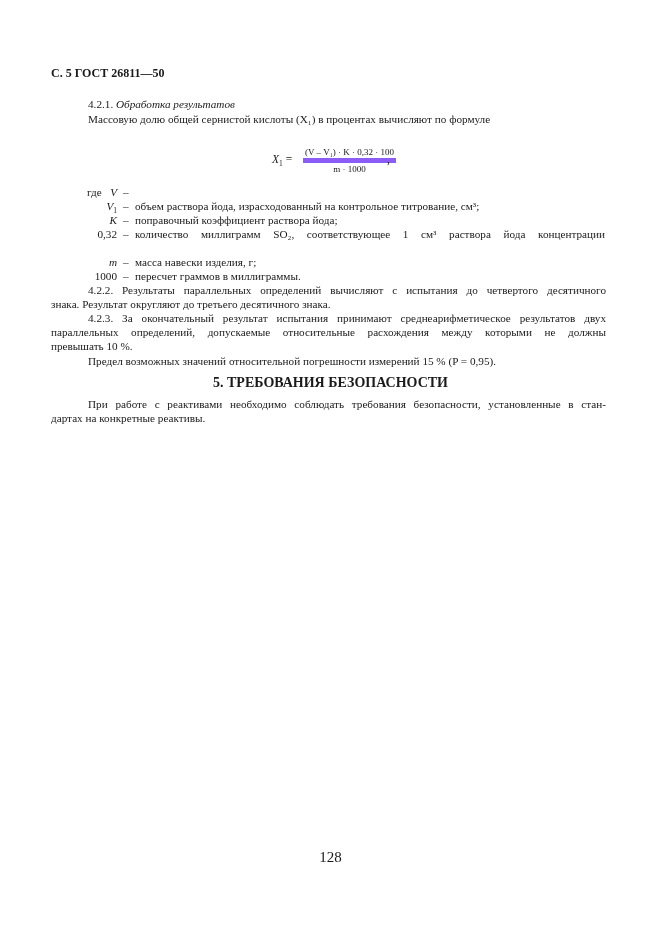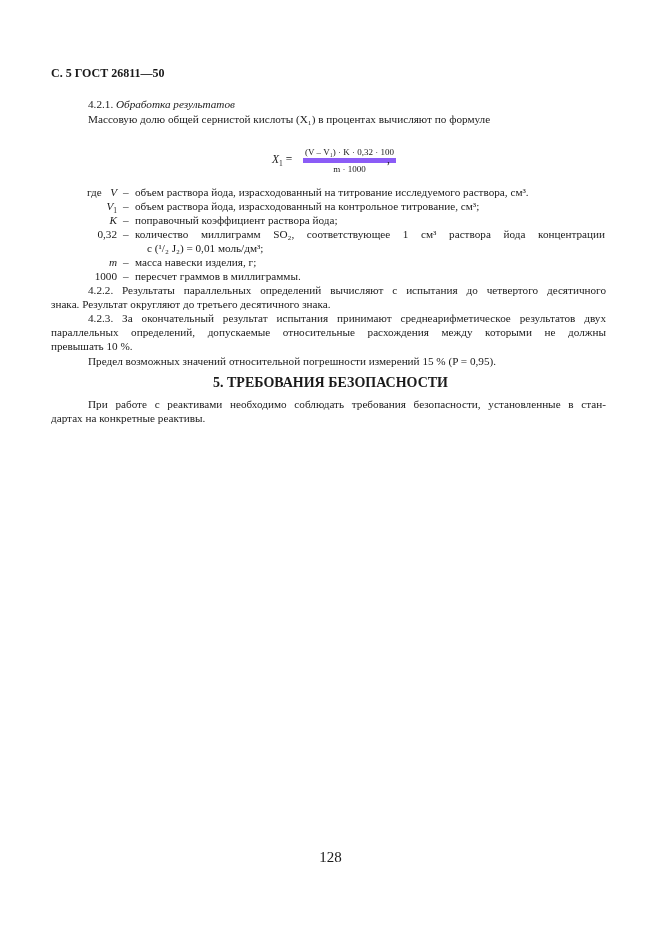--- a/index.html
+++ b/index.html
@@ -46,39 +46,35 @@
     <span class="num">(V – V₁) · K · 0,32 · 100</span>
     <span class="den">m · 1000</span>
   </span>
   <span class="comma">,</span>
 </div>
 
 <div class="defs">
   <div class="row" style="top:0px;">
     <span class="lbl"><span>где</span>&nbsp;&nbsp;&nbsp;<i>V</i></span>
     <span class="dash">–</span>
-    <span class="def">объем раствора йода, израсходованный на титрование исследуемого раствора, см³.</span>
   </div>
   <div class="row" style="top:14px;">
     <span class="lbl"><i>V</i><sub>1</sub></span>
     <span class="dash">–</span>
     <span class="def">объем раствора йода, израсходованный на контрольное титрование, см³;</span>
   </div>
   <div class="row" style="top:28px;">
     <span class="lbl"><i>K</i></span>
     <span class="dash">–</span>
     <span class="def">поправочный коэффициент раствора йода;</span>
   </div>
   <div class="row" style="top:42px;">
     <span class="lbl">0,32</span>
     <span class="dash">–</span>
     <span class="def" style="width:470px; text-align:justify; text-align-last:justify; white-space:normal;">количество миллиграмм SO₂, соответствующее 1 см³ раствора йода концентрации</span>
-  </div>
-  <div class="row" style="top:56px;">
-    <span class="def" style="left:96px;">c (¹/₂ J₂) = 0,01 моль/дм³;</span>
   </div>
   <div class="row" style="top:70px;">
     <span class="lbl"><i>m</i></span>
     <span class="dash">–</span>
     <span class="def">масса навески изделия, г;</span>
   </div>
   <div class="row" style="top:84px;">
     <span class="lbl">1000</span>
     <span class="dash">–</span>
     <span class="def">пересчет граммов в миллиграммы.</span>

